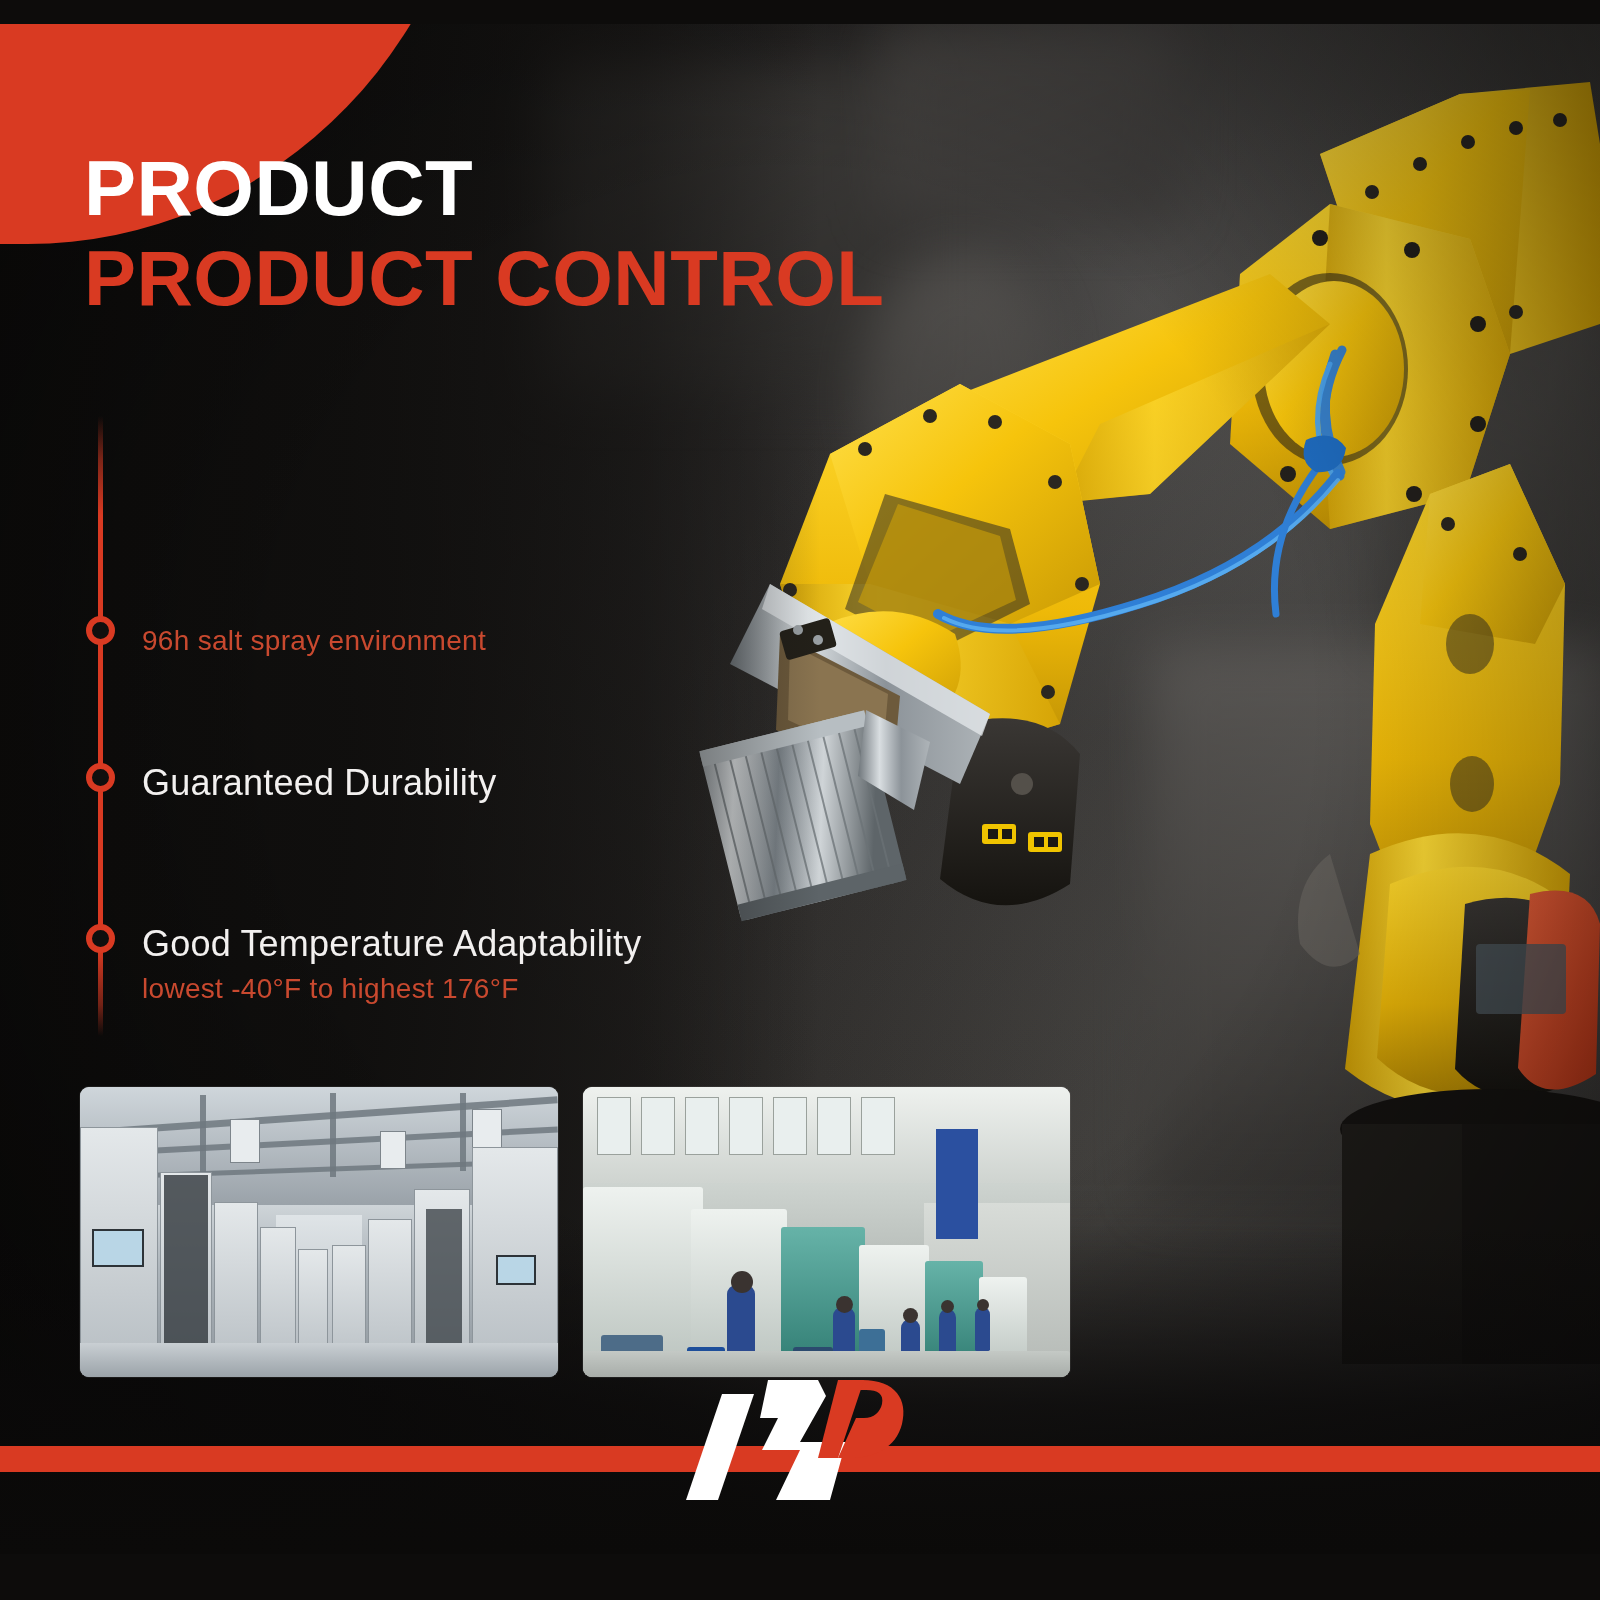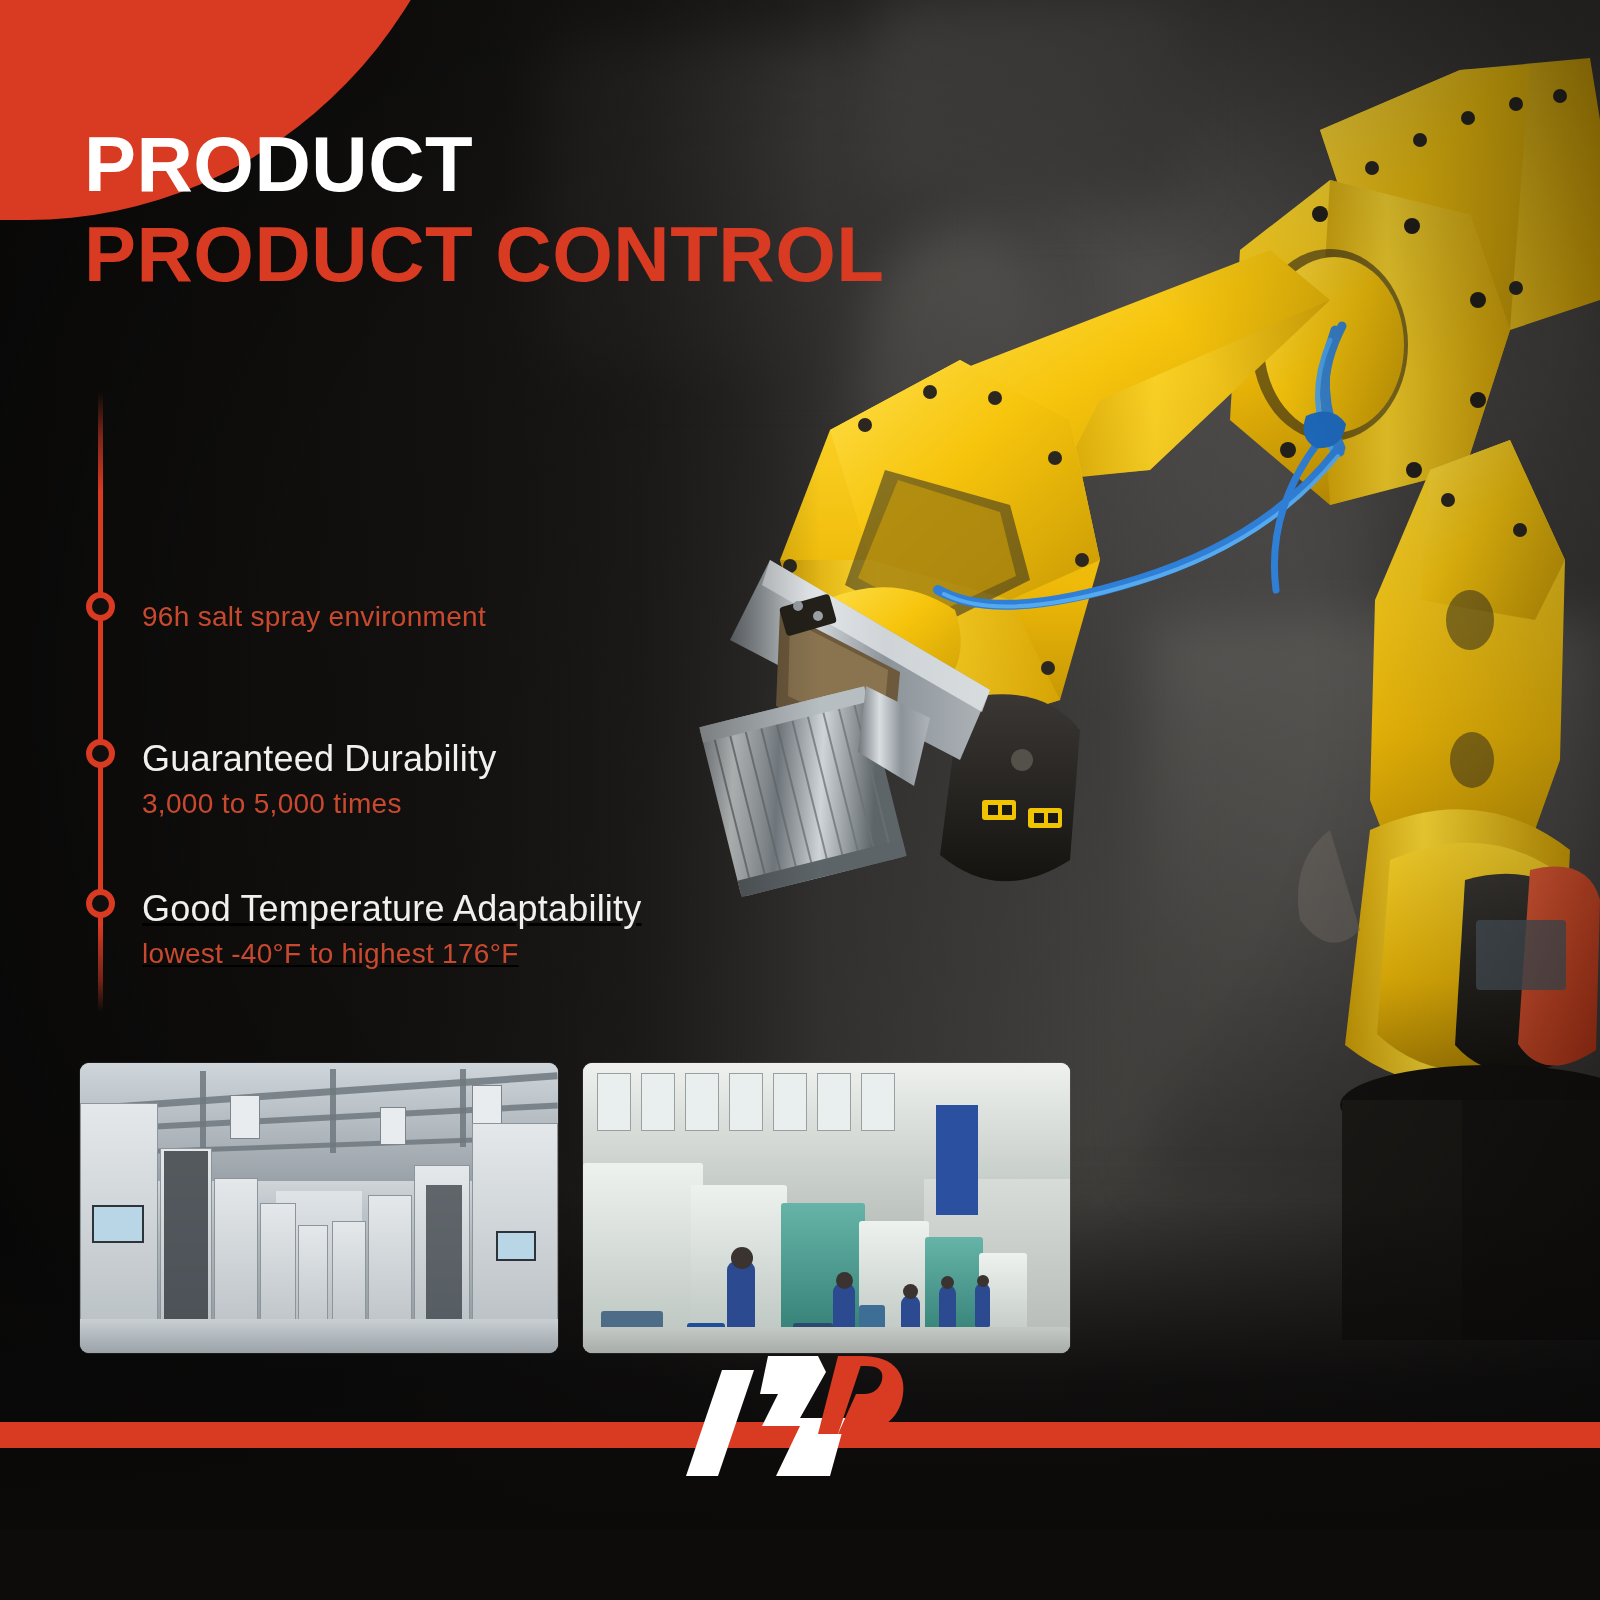--- a/index.html
+++ b/index.html
@@ -2,20 +2,21 @@
 <html style="--red: #d93a22;"><head>
 <meta charset="utf-8">
 <style>
   * { margin:0; padding:0; box-sizing:border-box; }
   html,body { width:1600px; height:1600px; background:#0d0c0b; overflow:hidden; }
   body { font-family:"Liberation Sans", sans-serif; }
 
   .poster{
     position:relative; width:1600px; height:1530px; overflow:hidden;
     background:#16151300;
+    margin-top:24px;
   }
 
   
   .bg-base{
     position:absolute; inset:0;
     background:
       radial-gradient(circle at 72% 18%, rgba(150,150,150,0.30) 0%, rgba(90,90,90,0.14) 26%, rgba(0,0,0,0) 55%),
       radial-gradient(circle at 95% 62%, rgba(130,130,130,0.22) 0%, rgba(0,0,0,0) 50%),
       linear-gradient(118deg, #121110 0%, #1a1817 32%, #2c2a28 56%, #3a3835 72%, #2a2826 88%, #141312 100%);
   }
@@ -72,21 +73,21 @@
   .feat{ position:absolute; left:0; }
   .dot{
     position:absolute; left:0; top:0; width:29px; height:29px; border-radius:50%;
     border:6px solid var(--red); background:#100f0e; box-sizing:border-box;
   }
   .feat-body{ margin-left:56px; }
   .feat-title{ font-size:36px; color:#f2f0ef; font-weight:400; letter-spacing:.2px; line-height:1.1; white-space:nowrap; }
   .feat-sub{ font-size:28px; color:#c9492f; font-weight:400; letter-spacing:.3px; margin-top:9px; white-space:nowrap; }
 
   .feat-1{ top:44px; }  .feat-2{ top:200px; }
-  .feat-3{ top:347px; } .feat-4{ top:497px;text-decoration:underline; }
+  .feat-3{ top:347px; } .feat-4{ top:508px; }
 
   
   .robot{ position:absolute; left:630px; top:0; width:970px; height:1340px; }
 
   
   .thumbs{ position:absolute; left:80px; top:1063px; width:990px; height:290px; }
   .thumb{
     position:absolute; top:0; height:290px; border-radius:9px; overflow:hidden;
     box-shadow:0 0 0 1px rgba(255,255,255,.07);
   }
@@ -334,21 +335,20 @@
       <div class="dot"></div>
       <div class="feat-body">
         <div class="feat-sub">96h salt spray environment</div>
       </div>
     </div>
 
     <div class="feat feat-3">
       <div class="dot"></div>
       <div class="feat-body">
         <div class="feat-title">Guaranteed Durability</div>
-        <div class="feat-sub">3,000 to 5,000 times</div>
       </div>
     </div>
 
     <div class="feat feat-4">
       <div class="dot"></div>
       <div class="feat-body">
         <div class="feat-title">Good Temperature Adaptability</div>
         <div class="feat-sub">lowest -40°F to highest 176°F</div>
       </div>
     </div>

